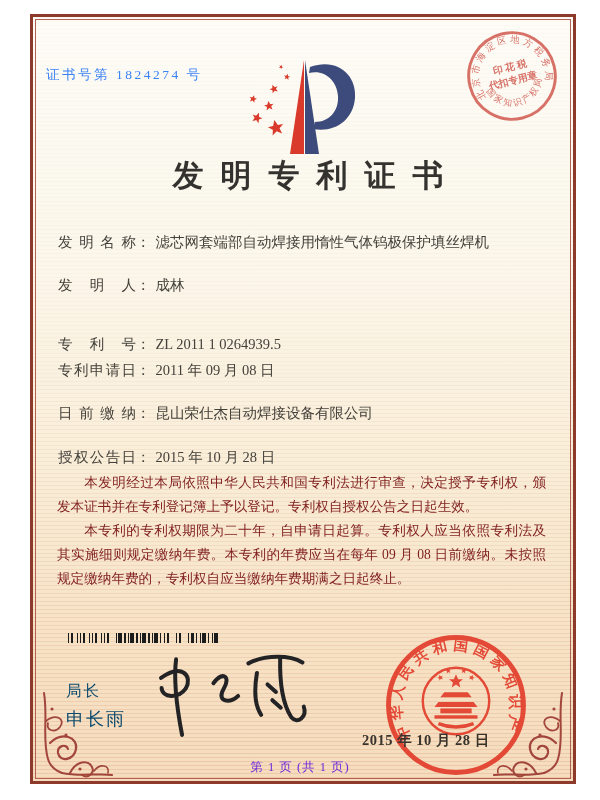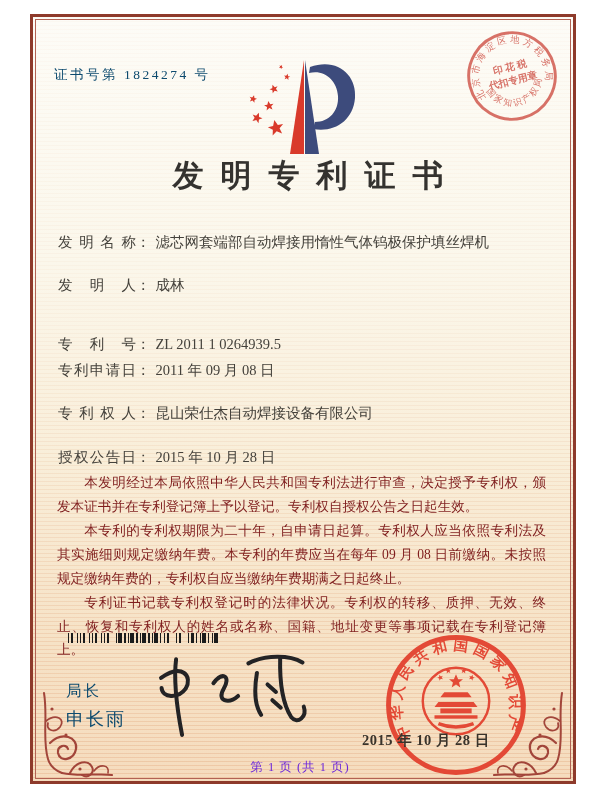--- a/index.html
+++ b/index.html
@@ -14,21 +14,21 @@
     background:linear-gradient(180deg,#fdfcf7 0%,#fbf7eb 32%,#f9eed9 58%,#f6e2c6 82%,#f5dcbe 100%);
   }
   .frame-inner{position:absolute;inset:2px;border:1px solid #b26253;pointer-events:none;}
   .frame .texture{
     position:absolute;inset:0;pointer-events:none;
     background:repeating-linear-gradient(180deg,rgba(221,146,100,.28) 0 1px,rgba(255,255,255,0) 1px 4px);
     -webkit-mask-image:linear-gradient(180deg,rgba(0,0,0,.12) 0%,rgba(0,0,0,.2) 40%,rgba(0,0,0,.65) 72%,#000 100%);
     mask-image:linear-gradient(180deg,rgba(0,0,0,.12) 0%,rgba(0,0,0,.2) 40%,rgba(0,0,0,.65) 72%,#000 100%);
   }
   
-  .cert-no{position:absolute;left:54px;top:66px;font-size:13.5px;letter-spacing:2.5px;color:#0c4a6e;}
+  .cert-no{position:absolute;left:46px;top:66px;font-size:13.5px;letter-spacing:2.5px;color:#3b82f6;}
   .logo{position:absolute;left:240px;top:56px;}
   .title{
     position:absolute;left:0;right:0;top:155px;text-align:center;
     font-size:31px;font-weight:600;letter-spacing:17px;text-indent:17px;color:#34322f;margin-left:16px;
   }
   
   .field{position:absolute;left:58px;width:492px;font-size:14.5px;color:#44413b;white-space:nowrap;}
   .field .lab{display:inline-block;width:78px;text-align:justify;text-align-last:justify;}
   .field .colon{display:inline-block;margin-right:5px;}
   .f0{top:233px}.f1{top:276px}.f2{top:335px}.f3{top:361px}.f4{top:404px}.f5{top:448px}
@@ -91,30 +91,29 @@
   <div class="field f0">
     <span class="lab">发明名称</span><span class="colon">：</span><span class="val">滤芯网套端部自动焊接用惰性气体钨极保护填丝焊机</span>
   </div>
   <div class="field f2">
     <span class="lab">专利号</span><span class="colon">：</span><span class="val">ZL 2011 1 0264939.5</span>
   </div>
   <div class="field f3">
     <span class="lab">专利申请日</span><span class="colon">：</span><span class="val">2011 年 09 月 08 日</span>
   </div>
   <div class="field f4">
-    <span class="lab">专利权人</span><span class="colon">：</span><span class="val">昆山荣仕杰自动焊接设备有限公司</span>
+    <span class="lab">日前缴纳</span><span class="colon">：</span><span class="val">昆山荣仕杰自动焊接设备有限公司</span>
   </div>
   <div class="field f5">
     <span class="lab">授权公告日</span><span class="colon">：</span><span class="val">2015 年 10 月 28 日</span>
   </div>
 
   <div class="body-text">
     <p>本发明经过本局依照中华人民共和国专利法进行审查，决定授予专利权，颁发本证书并在专利登记簿上予以登记。专利权自授权公告之日起生效。</p>
     <p>本专利的专利权期限为二十年，自申请日起算。专利权人应当依照专利法及其实施细则规定缴纳年费。本专利的年费应当在每年 09 月 08 日前缴纳。未按照规定缴纳年费的，专利权自应当缴纳年费期满之日起终止。</p>
-    <p>专利证书记载专利权登记时的法律状况。专利权的转移、质押、无效、终止、恢复和专利权人的姓名或名称、国籍、地址变更等事项记载在专利登记簿上。</p>
   </div>
 
   <div class="barcode"></div>
 
   <div class="signer-title">局长</div>
   <div class="signer-name">申长雨</div>
 
   <svg class="signature" width="175" height="92" viewBox="0 0 175 92">
     <g fill="none" stroke="#232325" stroke-width="4" stroke-linecap="round" stroke-linejoin="round">
       <path d="M28,8 C24,30 26,55 30,84"></path>

